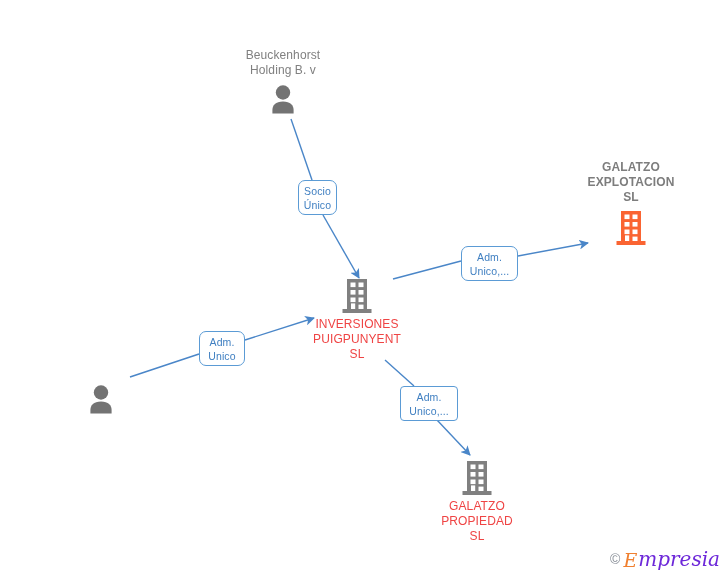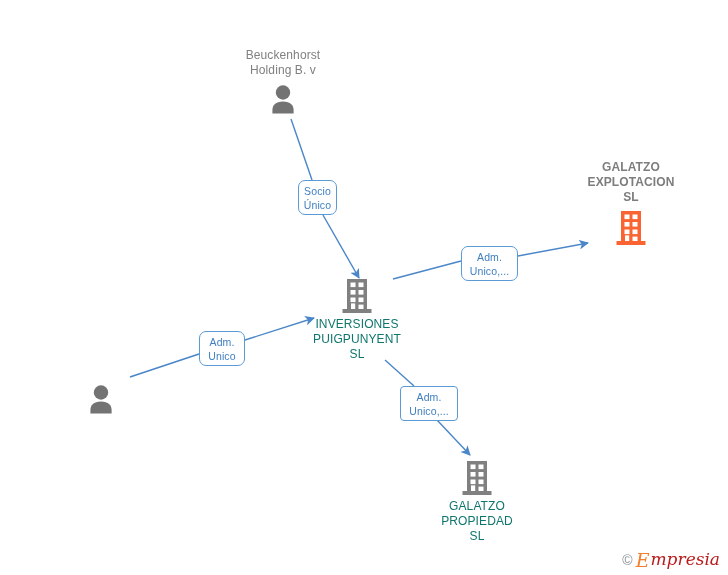--- a/index.html
+++ b/index.html
@@ -38,21 +38,21 @@
     z-index: 3;
   }
   .node-label {
     font-size: 12px;
     line-height: 15px;
     color: #808080;
     letter-spacing: .1px;
     white-space: pre-line;
   }
   .node-label.company {
-    color: #0f766e;
+    color: #ef4444;
   }
   .node-label.focus {
     font-weight: bold;
     color: #7d7d7d;
   }
   .node-icon {
     display: block;
     margin: 0 auto;
   }
 
@@ -95,22 +95,22 @@
     font-style: italic;
     font-size: 19px;
     color: #f08030;
     line-height: 1;
     position: relative;
     top: 1px;
   }
   #watermark .brand-rest {
     font-family: "DejaVu Serif", serif;
     font-style: italic;
-    font-size: 17px;
-    color: #b91c1c;
+    font-size: 20px;
+    color: #6d28d9;
     line-height: 1;
     margin-left: -2px;
   }
 </style>
 </head>
 <body>
 
 <div id="graph-canvas">
 
   <svg id="edge-layer" viewBox="0 0 728 575" width="728" height="575">

